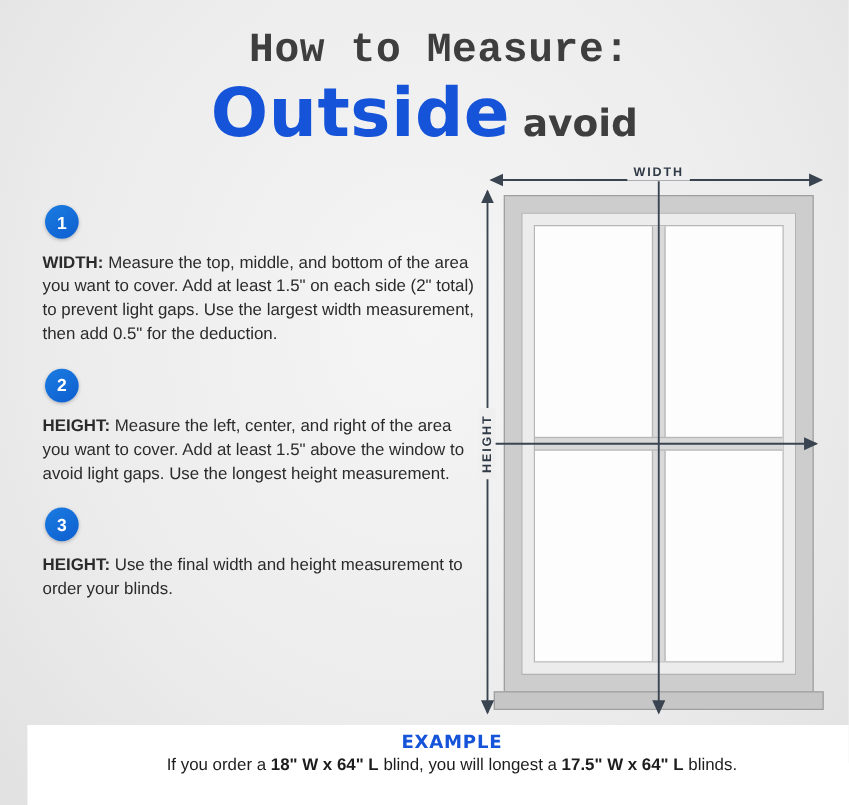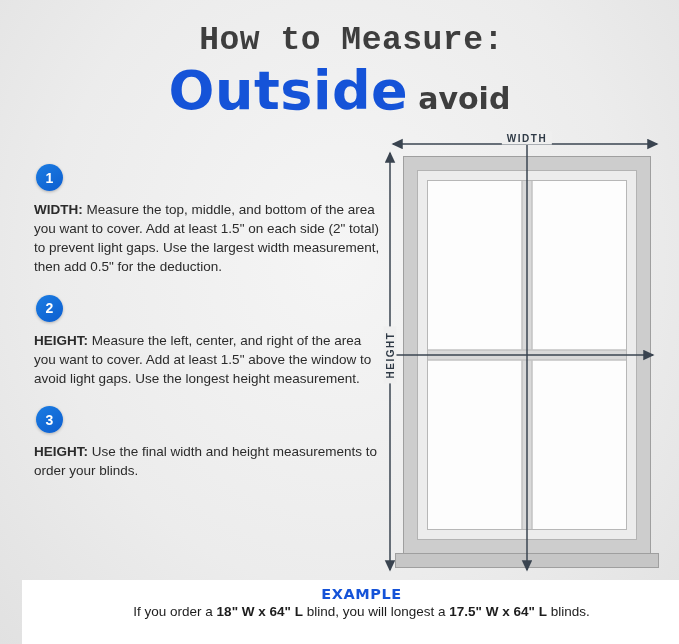--- a/index.html
+++ b/index.html
@@ -67,21 +67,21 @@
     <div class="step step-1">
       <div class="badge">1</div>
       <p><span class="lbl">WIDTH:</span> <span>Measure the top, middle, and bottom of the area you want to cover. Add at least 1.5" on each side (2" total) to prevent light gaps. Use the largest width measurement, then add 0.5" for the deduction.</span></p>
     </div>
     <div class="step step-2">
       <div class="badge">2</div>
       <p><span class="lbl">HEIGHT:</span> <span>Measure the left, center, and right of the area you want to cover. Add at least 1.5" above the window to avoid light gaps. Use the longest height measurement.</span></p>
     </div>
     <div class="step step-3">
       <div class="badge">3</div>
-      <p><span class="lbl">HEIGHT:</span> <span>Use the final width and height measurements to order your blinds.</span></p>
+      <p><span class="lbl">HEIGHT:</span> <span>Use the final width and height measurement to order your blinds.</span></p>
     </div>
   </section>
 
   <section class="diagram">
 
     <div class="win-outer">
       <div class="win-inner">
         <div class="win-glass">
           <div class="mull-v"></div>
           <div class="mull-h"></div>

